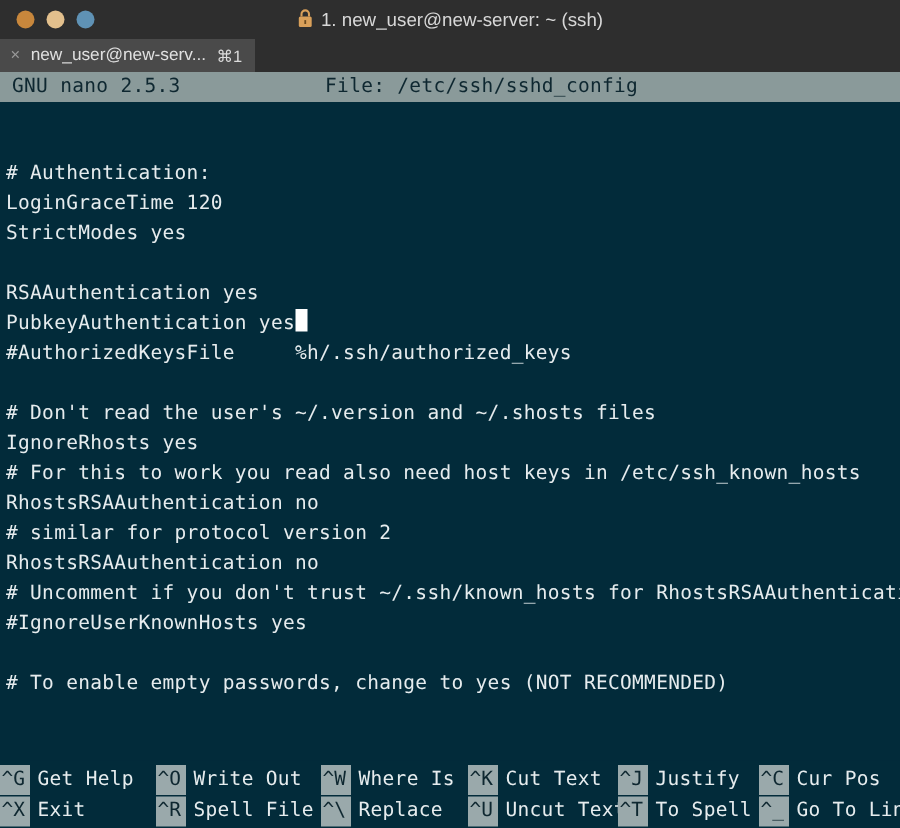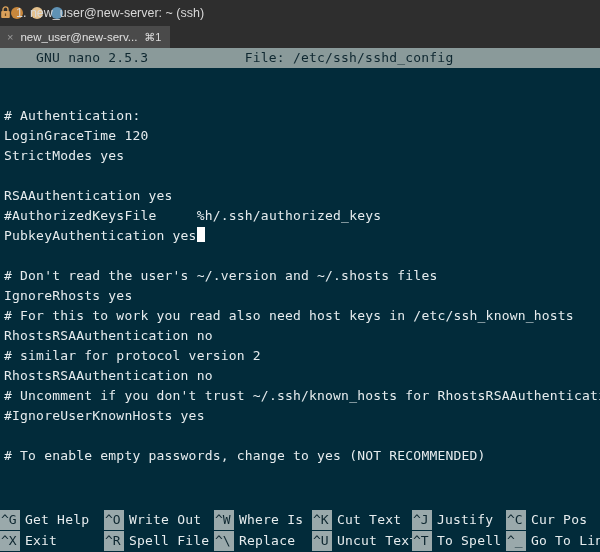--- a/index.html
+++ b/index.html
@@ -40,20 +40,21 @@
   .light.close { background: #c8873c; }
   .light.min   { background: #e3c08d; }
   .light.max   { background: #5f92b5; }
 
   .title-center {
     position: absolute;
     left: 0; right: 0;
     top: 0; bottom: 0;
     display: flex;
     align-items: center;
+    justify-content: center;
     gap: 5px;
     pointer-events: none;
   }
   .title-text {
     font-family: "Liberation Sans", sans-serif;
     font-size: 12.5px;
     color: #d8d8d8;
     white-space: nowrap;
   }
   .lock-icon { display: block; }
@@ -107,21 +108,20 @@
   
   .nano-header {
     height: 20px;
     background: #8a9a9a;
     color: #0e2730;
     font-size: 13px;
     line-height: 20px;
     white-space: pre;
     overflow: hidden;
     letter-spacing: 0.2px;
-    padding-left: 28px;
   }
 
   
   .editor {
     flex: 1;
     padding: 0 4px;
     overflow: hidden;
   }
   .spacer-top { height: 18px; }
   .line {
@@ -215,22 +215,22 @@
 
     <div class="editor">
       <div class="spacer-top"></div>
       <div id="editor-lines">
           <div class="line"></div>
           <div class="line"># Authentication:</div>
           <div class="line">LoginGraceTime 120</div>
           <div class="line">StrictModes yes</div>
           <div class="line"></div>
           <div class="line">RSAAuthentication yes</div>
+          <div class="line"><span>PubkeyAuthentication yes</span><span class="cursor"></span></div>
           <div class="line">#AuthorizedKeysFile     %h/.ssh/authorized_keys</div>
-          <div class="line"><span>PubkeyAuthentication yes</span><span class="cursor"></span></div>
           <div class="line"></div>
           <div class="line"># Don't read the user's ~/.version and ~/.shosts files</div>
           <div class="line">IgnoreRhosts yes</div>
           <div class="line"># For this to work you read also need host keys in /etc/ssh_known_hosts</div>
           <div class="line">RhostsRSAAuthentication no</div>
           <div class="line"># similar for protocol version 2</div>
           <div class="line">RhostsRSAAuthentication no</div>
           <div class="line"># Uncomment if you don't trust ~/.ssh/known_hosts for RhostsRSAAuthentication</div>
           <div class="line">#IgnoreUserKnownHosts yes</div>
           <div class="line"></div>

